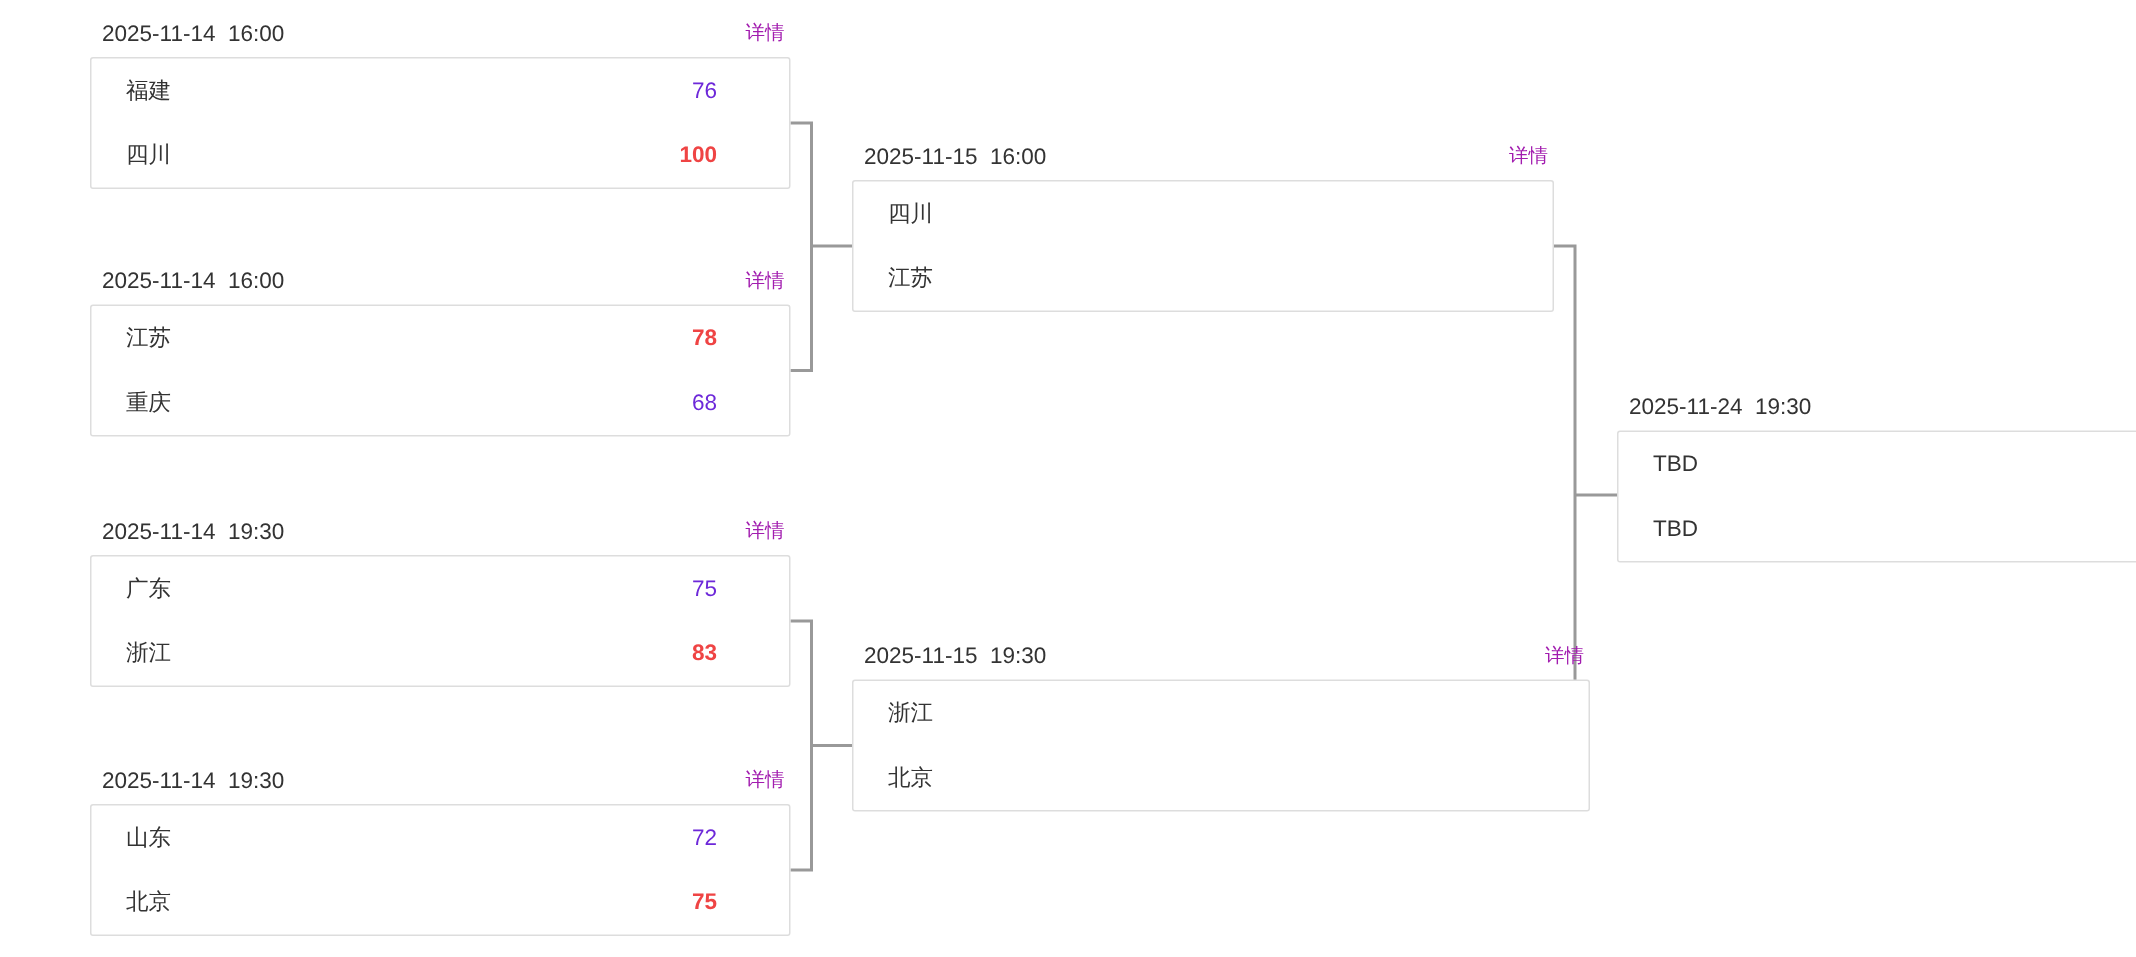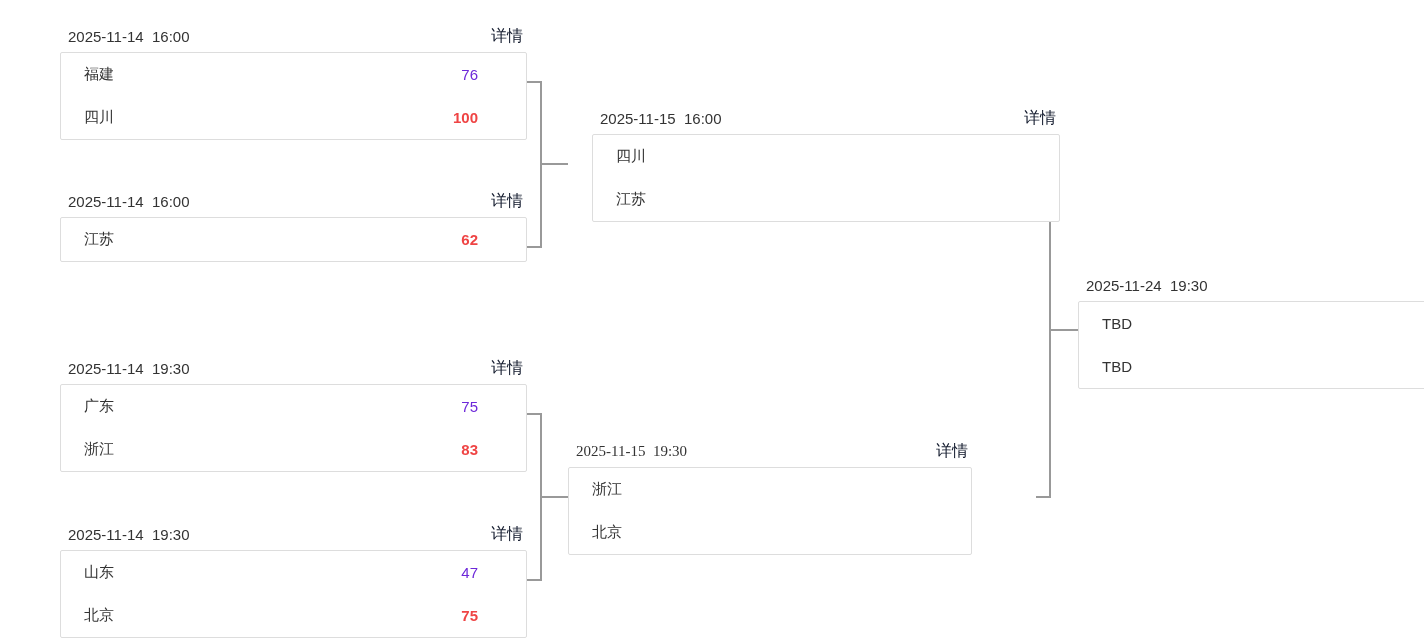--- a/index.html
+++ b/index.html
@@ -8,34 +8,34 @@
     font-family: "Liberation Sans", "DejaVu Sans", sans-serif;
     color: #333;
   }
   .stage {
     position: relative;
     width: 1424px;
     height: 638px;
     overflow: hidden;
     background: #ffffff;
   }
-  .match { position: absolute; margin-top: 14px; }
+  .match { position: absolute; }
   .match-header {
     height: 32px;
     display: flex;
     align-items: center;
     justify-content: space-between;
     padding: 0 4px 0 8px;
     font-size: 15px;
     color: #333;
   }
   .match-datetime { white-space: pre; }
   .details-link {
-    font-size: 16px;
-    color: #0f172a;
+    font-size: 13px;
+    color: #a21caf;
     cursor: pointer;
     text-decoration: none;
   }
   .match-box {
     border: 1px solid #dddddd;
     border-radius: 2px;
     background: #fff;
   }
   .team-row {
     height: 43px;
@@ -86,21 +86,25 @@
   </div>
 
   <div class="match" style="left:60px; top:171px; width:467px;">
     <div class="match-header">
       <span class="match-datetime">2025-11-14  16:00</span>
       <a class="details-link">详情</a>
     </div>
     <div class="match-box">
       <div class="team-row">
         <span class="team-name">江苏</span>
-        <span class="team-score winner">62</span>
+        <span class="team-score winner">78</span>
+      </div>
+      <div class="team-row">
+        <span class="team-name">重庆</span>
+        <span class="team-score">68</span>
       </div>
     </div>
   </div>
 
   <div class="match" style="left:60px; top:338px; width:467px;">
     <div class="match-header">
       <span class="match-datetime">2025-11-14  19:30</span>
       <a class="details-link">详情</a>
     </div>
     <div class="match-box">
@@ -116,47 +120,47 @@
   </div>
 
   <div class="match" style="left:60px; top:504px; width:467px;">
     <div class="match-header">
       <span class="match-datetime">2025-11-14  19:30</span>
       <a class="details-link">详情</a>
     </div>
     <div class="match-box">
       <div class="team-row">
         <span class="team-name">山东</span>
-        <span class="team-score">47</span>
+        <span class="team-score">72</span>
       </div>
       <div class="team-row">
         <span class="team-name">北京</span>
         <span class="team-score winner">75</span>
       </div>
     </div>
   </div>
 
-  <div class="match" style="left:592px; top:88px; width:468px;">
+  <div class="match" style="left:568px; top:88px; width:468px;">
     <div class="match-header">
       <span class="match-datetime">2025-11-15  16:00</span>
       <a class="details-link">详情</a>
     </div>
     <div class="match-box">
       <div class="team-row">
         <span class="team-name">四川</span>
         <span class="team-score"></span>
       </div>
       <div class="team-row">
         <span class="team-name">江苏</span>
         <span class="team-score"></span>
       </div>
     </div>
   </div>
 
-  <div class="match" style="left:568px; top:421px; width:404px;font-family:Liberation Serif, serif;">
+  <div class="match" style="left:568px; top:421px; width:492px;">
     <div class="match-header">
       <span class="match-datetime">2025-11-15  19:30</span>
       <a class="details-link">详情</a>
     </div>
     <div class="match-box">
       <div class="team-row">
         <span class="team-name">浙江</span>
         <span class="team-score"></span>
       </div>
       <div class="team-row">

